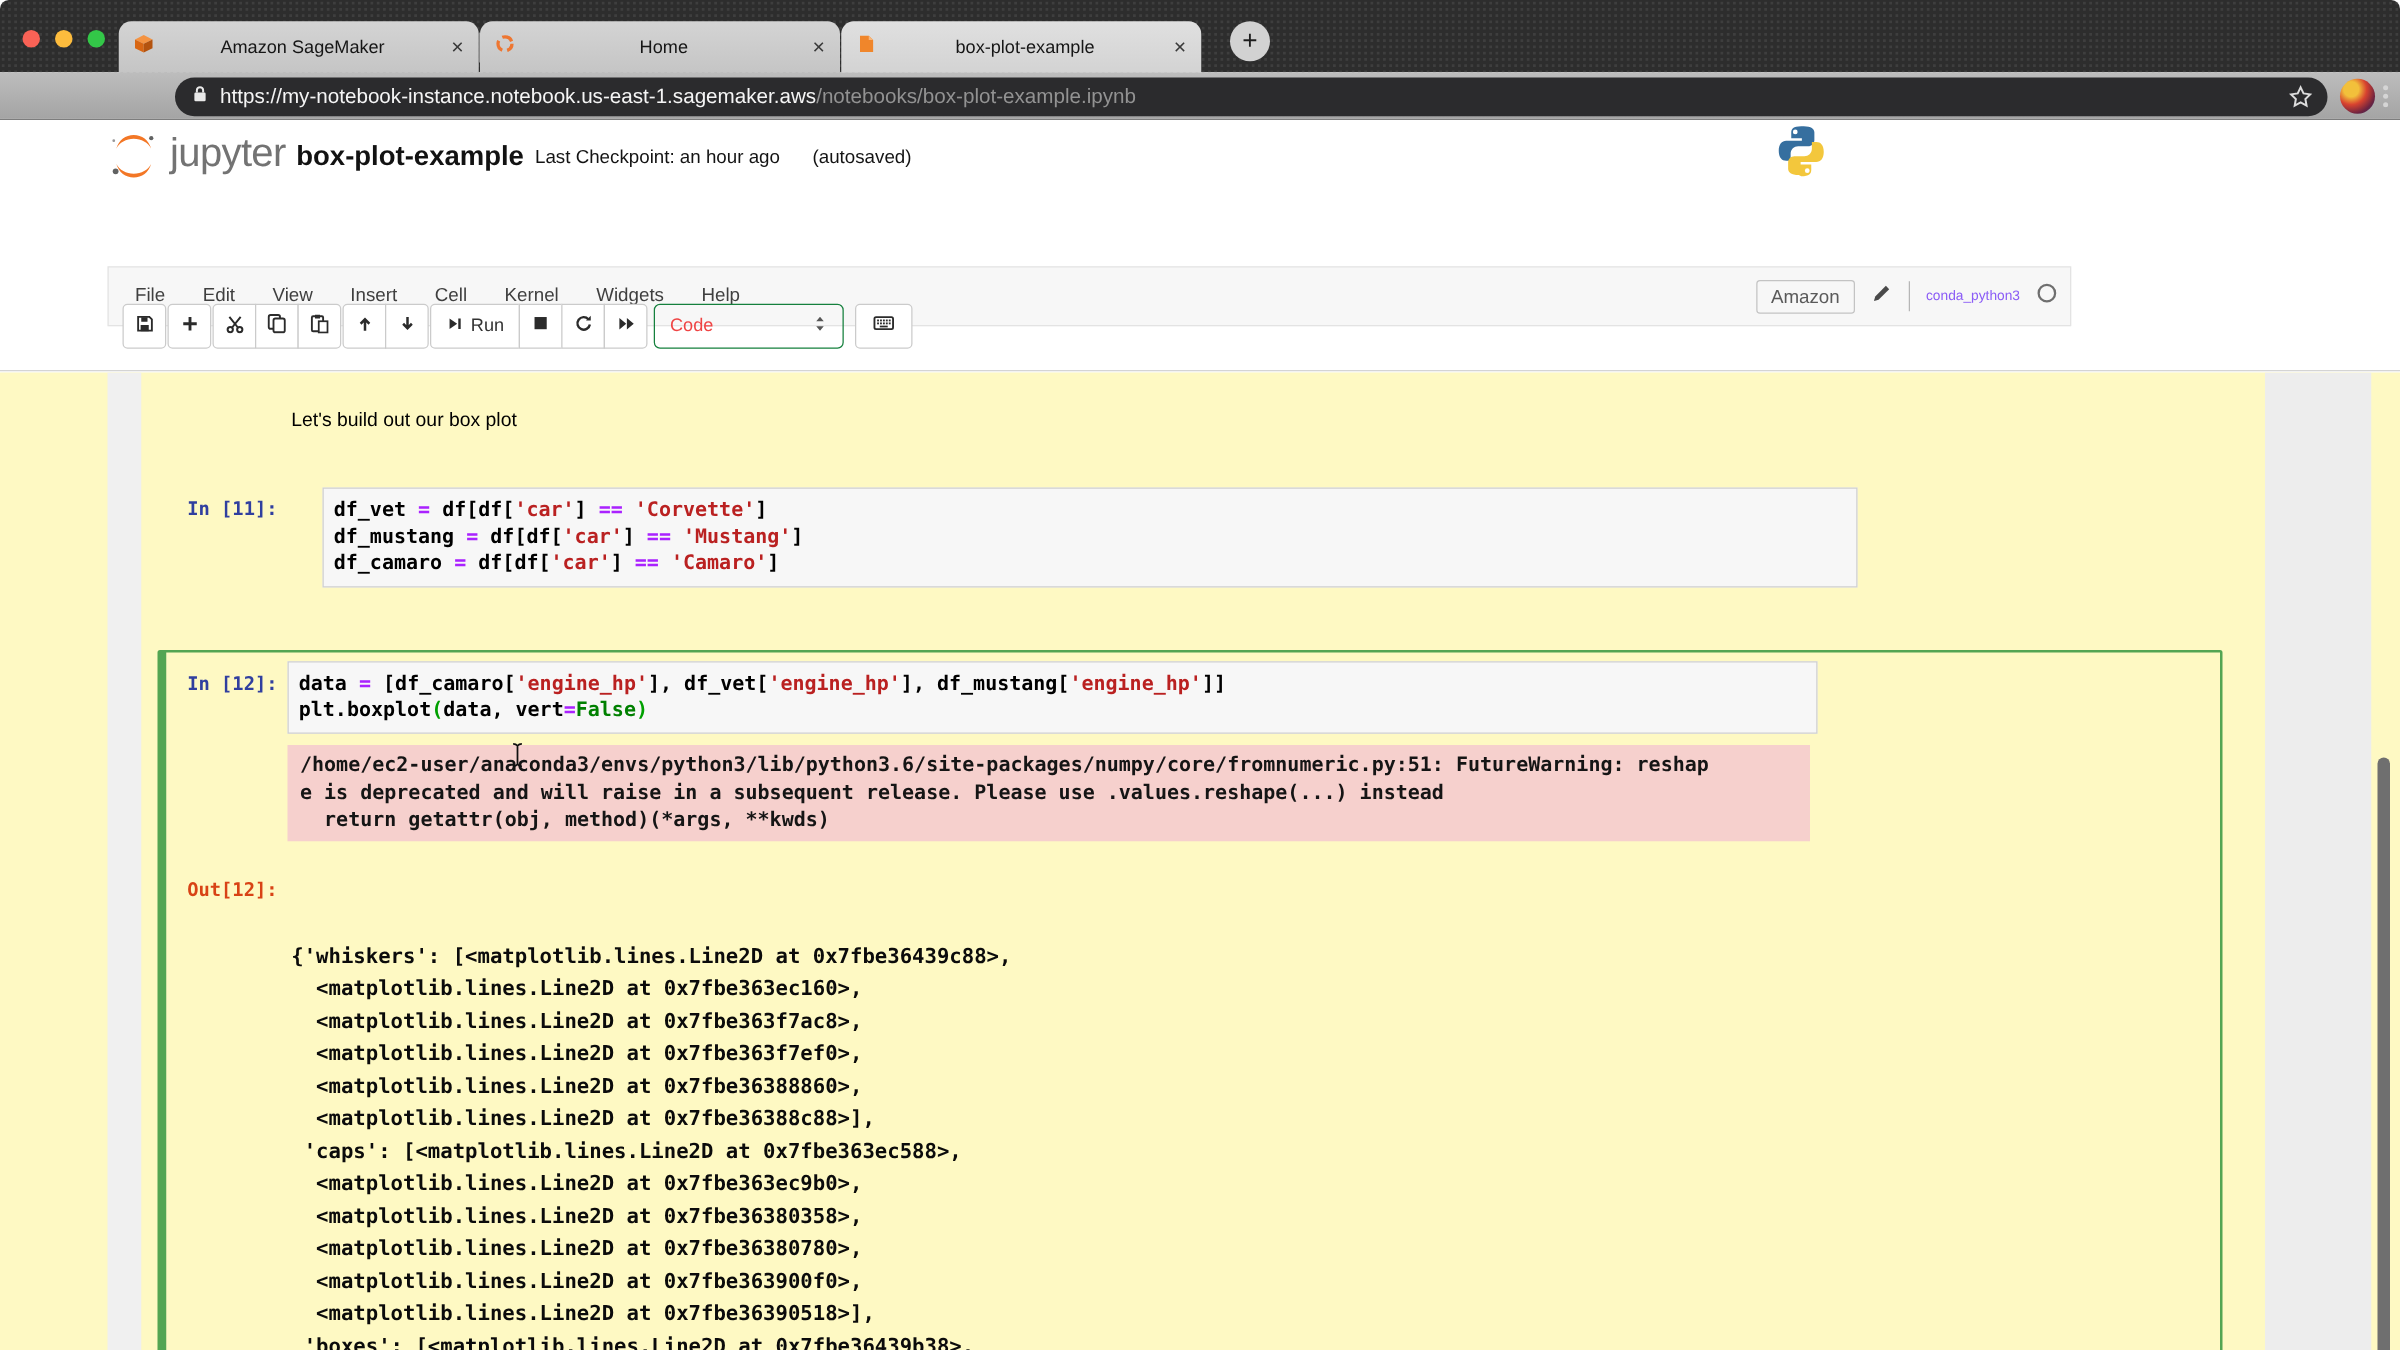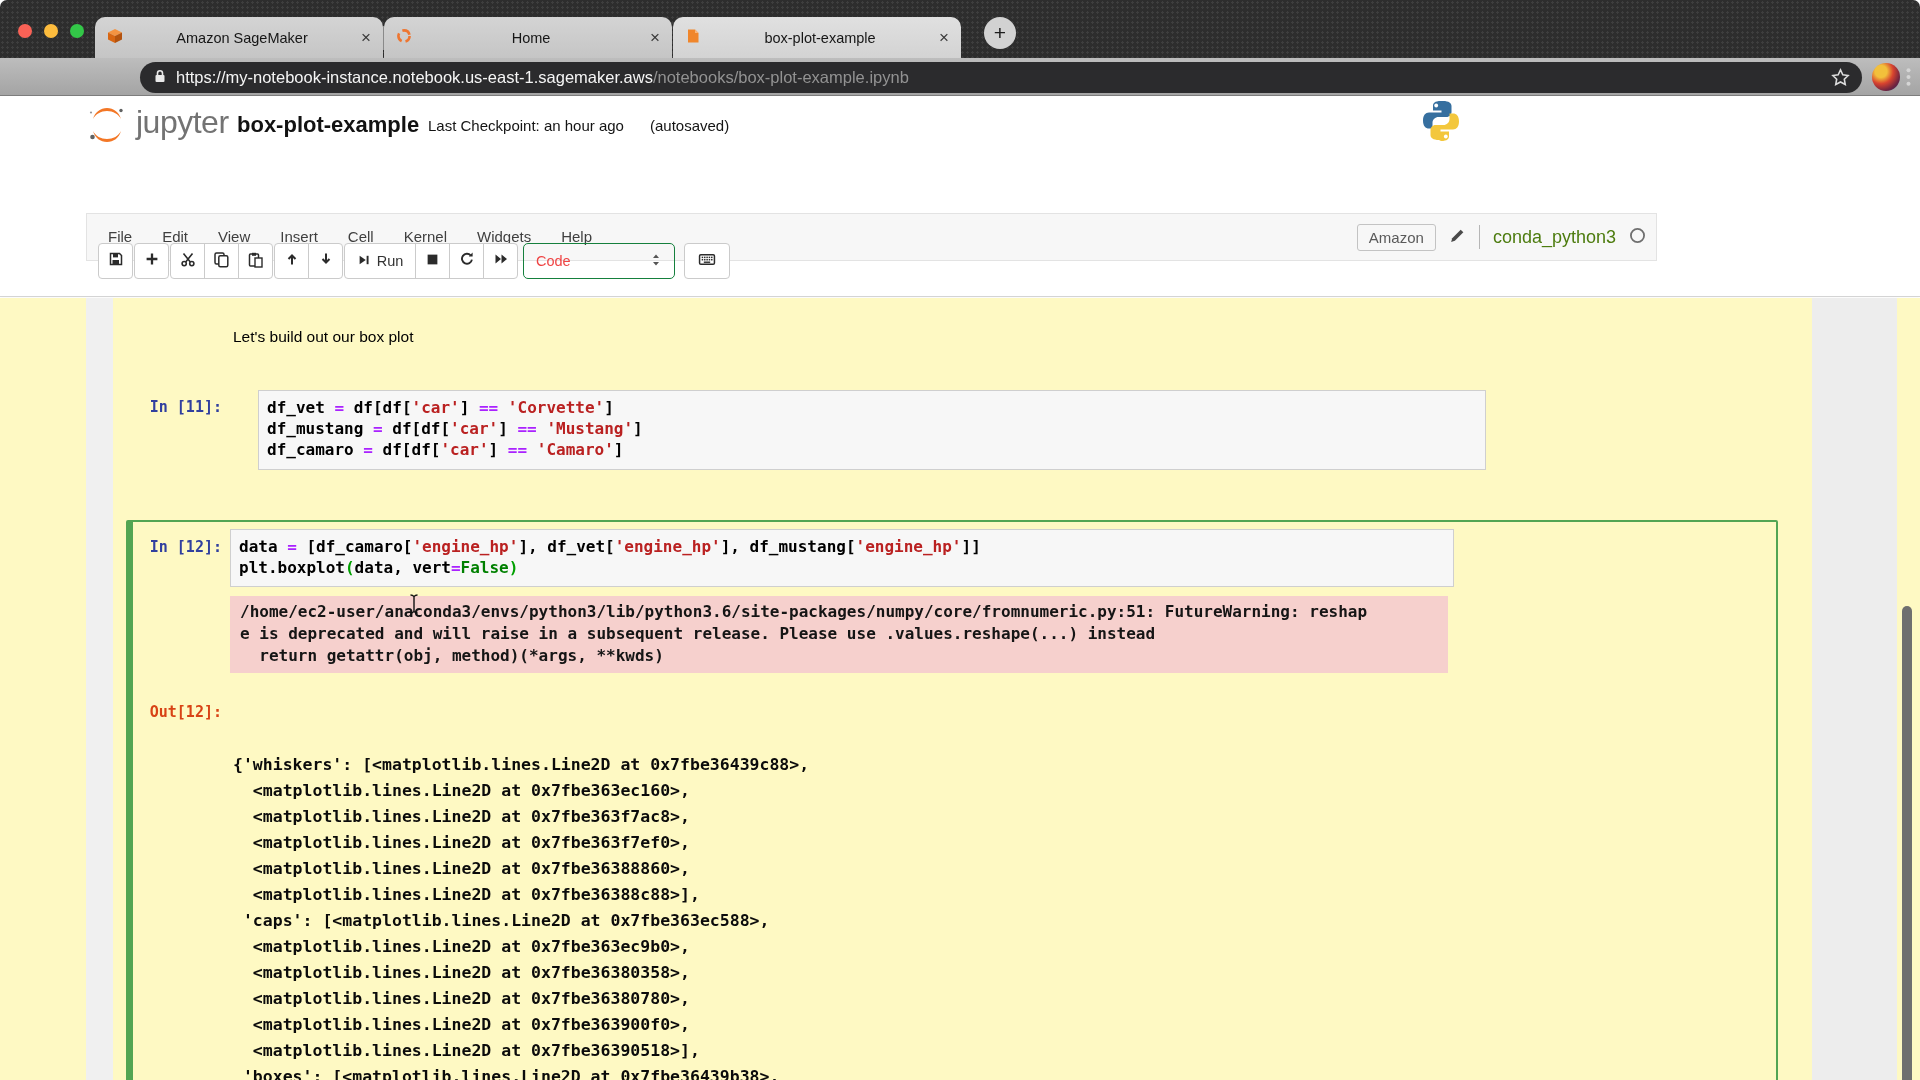--- a/index.html
+++ b/index.html
@@ -47,21 +47,21 @@
   .python-logo { position:absolute; left:1420px; top:2px; }
 
   
   .menubar { position:absolute; left:86px; top:89px; width:1571px; height:48px;
     background:#f7f7f7; border:1px solid #e3e3e3; display:flex; align-items:flex-end; padding-left:6px;margin-top:28px; }
   .menu-item { padding:0 15px; font-size:15px; color:#3f3f3f; line-height:46px; }
   .menubar-right { position:absolute; right:10px; top:0; height:100%; display:flex;
     align-items:center; gap:13px; }
   .trusted { border:1px solid #c3c3c3; border-radius:3px; padding:4px 11px; font-size:15px; color:#5a5a5a; }
   .vdiv { width:1px; height:24px; background:#b6b6b6; }
-  .kernelname { font-size:18px; color:#4d7c0f; }
+  .kernelname { font-size:11px; color:#8b5cf6; }
 
   
   .toolbar { position:absolute; left:98px; top:147px; display:flex; gap:1px; align-items:center; }
   .tgroup { display:flex; }
   .tbtn { width:35px; height:36px; background:#fff; border:1px solid #cbcbcb;
     display:flex; align-items:center; justify-content:center; }
   .tgroup .tbtn + .tbtn { margin-left:-1px; }
   .tgroup .tbtn:first-child { border-radius:4px 0 0 4px; }
   .tgroup .tbtn:last-child { border-radius:0 4px 4px 0; }
   .tgroup .tbtn:only-child { border-radius:4px; }

